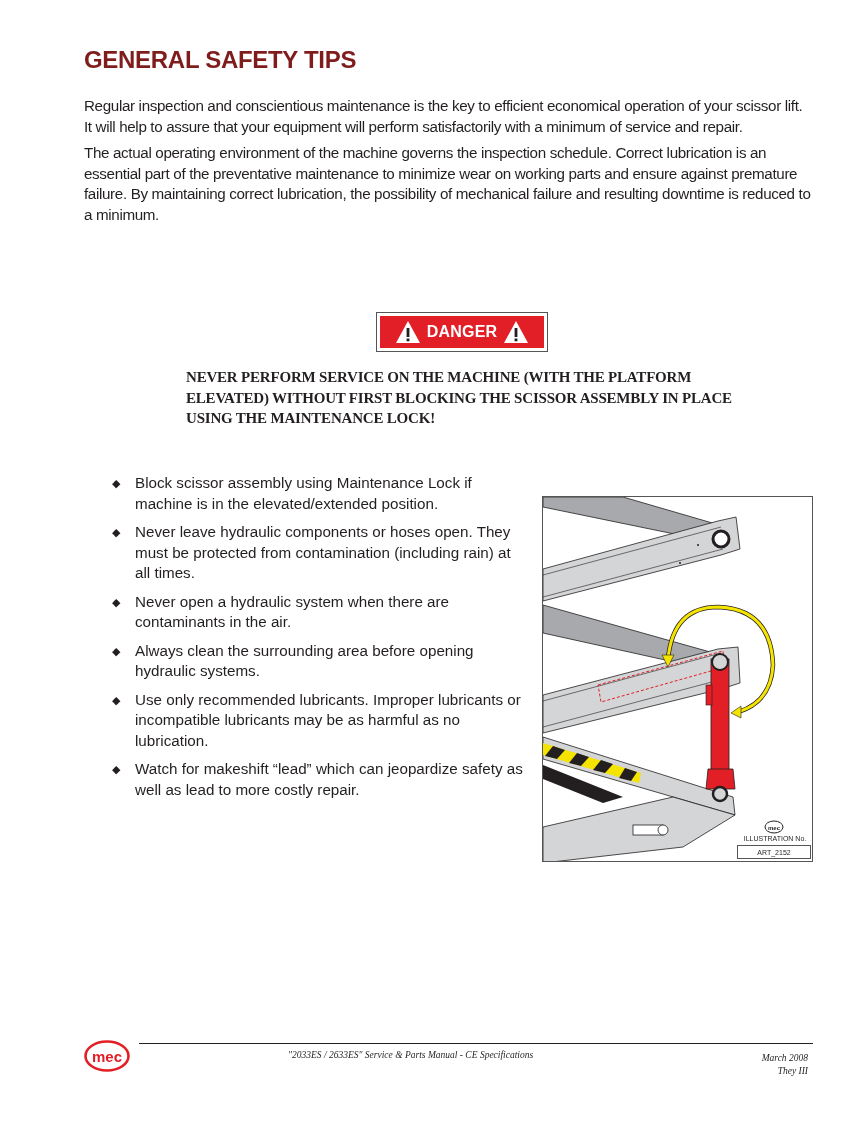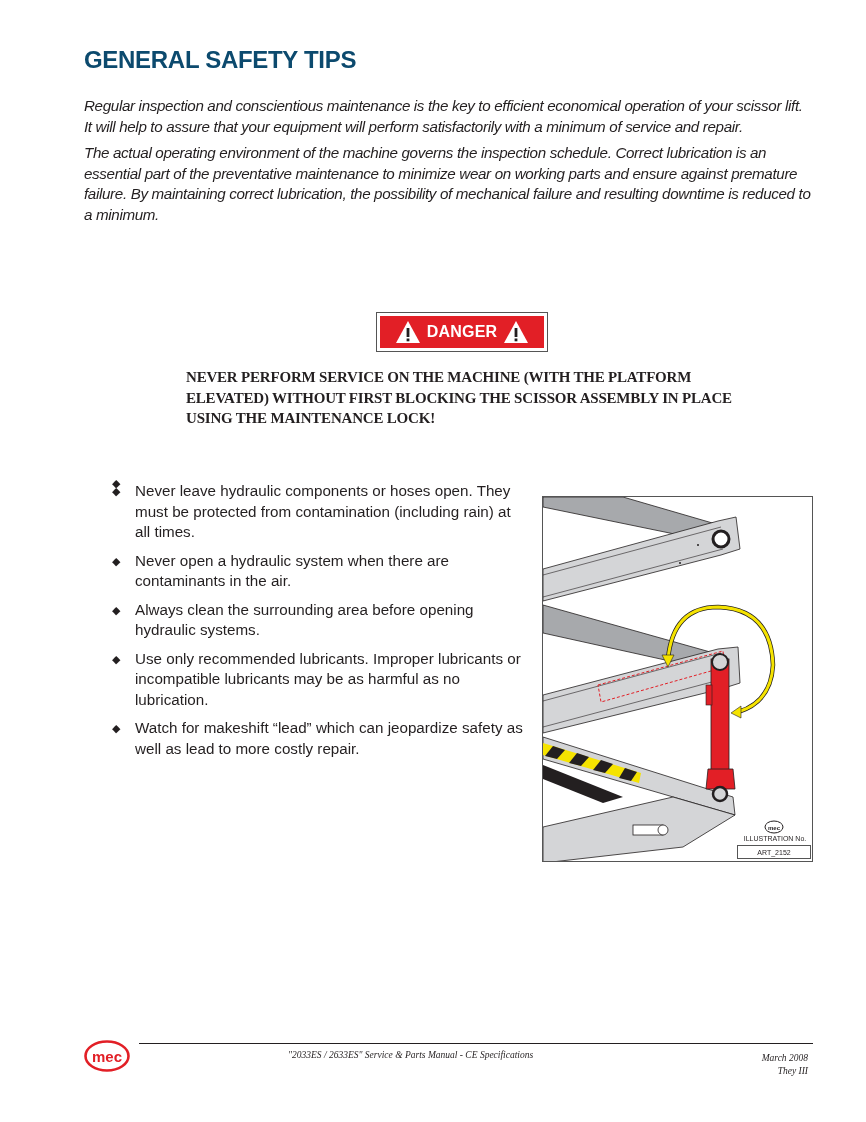--- a/index.html
+++ b/index.html
@@ -1,18 +1,18 @@
 <!DOCTYPE html>
 <html><head>
 <meta charset="utf-8">
 <style>
   html, body { margin: 0; padding: 0; background: #ffffff; }
   body { width: 866px; height: 1122px; position: relative; overflow: hidden; color: #231f20; }
-  .page-title { position: absolute; left: 84px; top: 46px; margin: 0; font-family: "Liberation Sans", sans-serif; font-weight: bold; font-size: 24px; letter-spacing: -0.3px; color: #0c4a6e; }
-  .intro { position: absolute; left: 84px; top: 96px; width: 730px; font-family: "Liberation Sans", sans-serif; font-size: 15.2px; line-height: 20.6px; letter-spacing: -0.35px; color: #231f20; font-style: italic; }
+  .page-title { position: absolute; left: 84px; top: 46px; margin: 0; font-family: "Liberation Sans", sans-serif; font-weight: bold; font-size: 24px; letter-spacing: -0.3px; color: #7f1d1d; }
+  .intro { position: absolute; left: 84px; top: 96px; width: 730px; font-family: "Liberation Sans", sans-serif; font-size: 15.2px; line-height: 20.6px; letter-spacing: -0.35px; color: #231f20; }
   .intro p { margin: 0 0 6px 0; }
   .danger-box { position: absolute; left: 376px; top: 312px; width: 172px; height: 40px; border: 1.5px solid #555; box-sizing: border-box; padding: 3px; background: #fff; }
   .danger-inner { width: 100%; height: 100%; background: #e21f26; display: flex; align-items: center; justify-content: center; gap: 6px; }
   .danger-label { color: #fff; font-family: "Liberation Sans", sans-serif; font-weight: bold; font-size: 16px; letter-spacing: 0.2px; }
   .warn-tri { width: 26px; height: 24px; display: block; }
   .danger-text { position: absolute; left: 186px; top: 367px; width: 560px; font-family: Liberation Serif, serif; font-weight: bold; font-size: 15px; line-height: 20.5px; letter-spacing: -0.2px; color: #231f20; }
   .tips { position: absolute; left: 110px; top: 473px; width: 420px; margin: 0; padding: 0; list-style: none; font-family: "Liberation Sans", sans-serif; font-size: 15.2px; line-height: 20.5px; color: #231f20; }
   .tips li { position: relative; padding-left: 25px; margin-bottom: 8px; }
   .bullet { position: absolute; left: 2px; top: 0px; font-size: 11px; }
   .illustration { position: absolute; left: 542px; top: 496px; width: 271px; height: 366px; border: 1px solid #555; box-sizing: border-box; background: #fff; overflow: hidden; }
@@ -45,21 +45,21 @@
       <polygon points="13,1 25,23 1,23" fill="#fff"></polygon>
       <rect x="11.6" y="8" width="2.8" height="9" fill="#231f20"></rect>
       <rect x="11.6" y="18.5" width="2.8" height="2.8" fill="#231f20"></rect>
     </svg>
   </div>
 </div>
 
 <div class="danger-text">NEVER PERFORM SERVICE ON THE MACHINE (WITH THE PLATFORM ELEVATED) WITHOUT FIRST BLOCKING THE SCISSOR ASSEMBLY IN PLACE USING THE MAINTENANCE LOCK!</div>
 
 <ul class="tips">
-  <li><span class="bullet">◆</span></li>
+  <li><span class="bullet">◆</span><span>Block scissor assembly using Maintenance Lock if machine is in the elevated/extended position.</span></li>
   <li><span class="bullet">◆</span><span>Never leave hydraulic components or hoses open. They must be protected from contamination (including rain) at all times.</span></li>
   <li><span class="bullet">◆</span><span>Never open a hydraulic system when there are contaminants in the air.</span></li>
   <li><span class="bullet">◆</span><span>Always clean the surrounding area before opening hydraulic systems.</span></li>
   <li><span class="bullet">◆</span><span>Use only recommended lubricants. Improper lubricants or incompatible lubricants may be as harmful as no lubrication.</span></li>
   <li><span class="bullet">◆</span><span>Watch for makeshift “lead” which can jeopardize safety as well as lead to more costly repair.</span></li>
 </ul>
 
 <div class="illustration">
   <svg width="271" height="366" viewBox="0 0 271 366">
 

